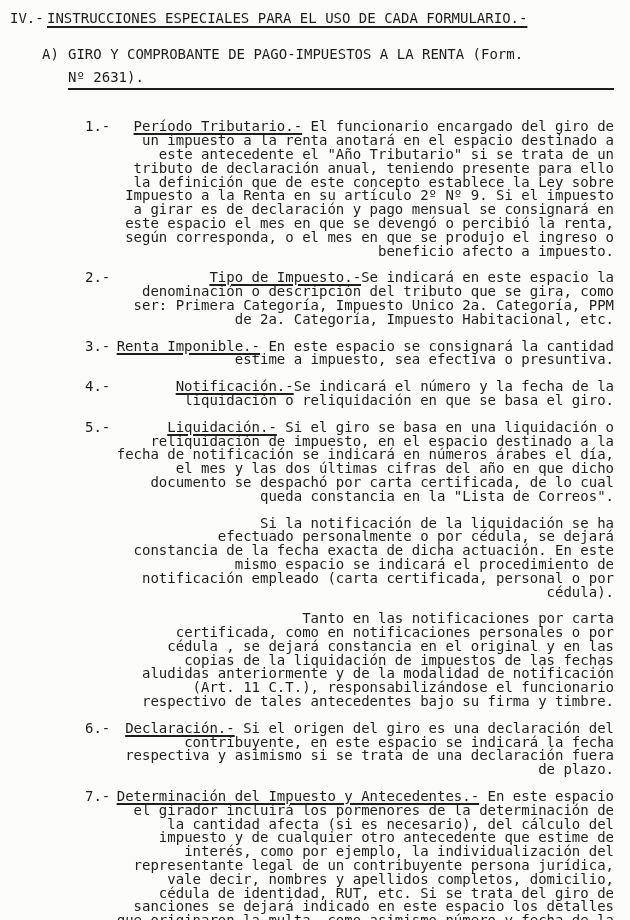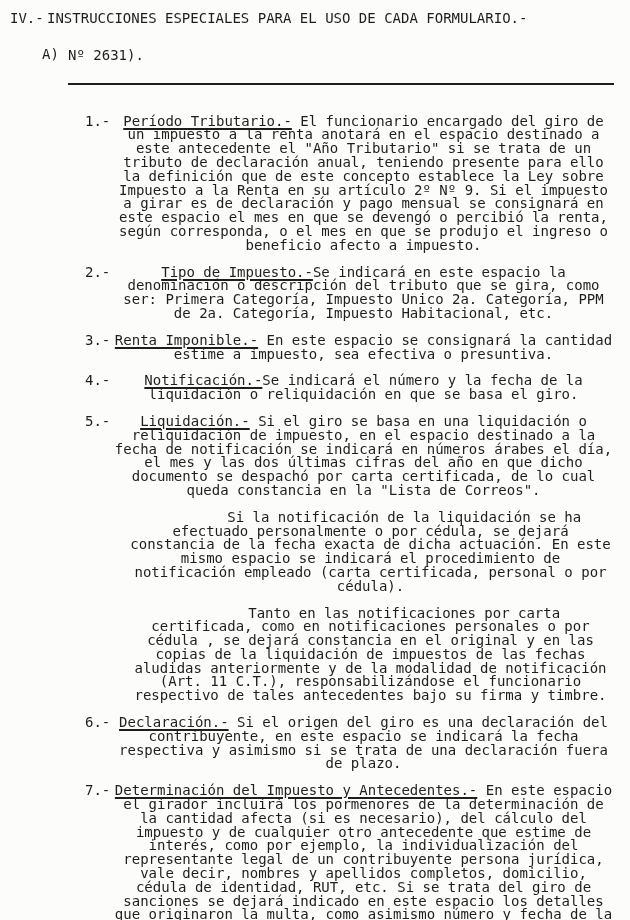--- a/index.html
+++ b/index.html
@@ -23,56 +23,57 @@
     }
     .main-heading {
       white-space: nowrap;
       margin-bottom: 22px;
     }
     .roman {
       display: inline-block;
       width: 37px;
     }
     .u-heavy {
+      text-decoration: underline;
       text-decoration-thickness: 2px;
       text-underline-offset: 3px;
     }
     .sub-heading {
       display: flex;
       margin-left: 32px;
       margin-bottom: 30px;
     }
     .sub-label {
       width: 26px;
       flex: 0 0 26px;
     }
     .sub-title {
       flex: 1;
     }
     .sub-line2 {
       border-bottom: 2px solid #1e1e1e;
-      padding-bottom: 20px;
-      margin-top: 1px;
+      padding-bottom: 4px;
+      margin-top: 9px;
     }
     .item {
       display: flex;
       margin-left: 75px;
       margin-bottom: 13px;
     }
     .item-num {
       flex: 0 0 28px;
       width: 28px;
     }
     .item-body {
       flex: 1;
       min-width: 0;
     }
     .para {
       margin: 0 0 13px 0;
-      text-align: center;
+      text-align: right;
     }
     .para:last-child {
       margin-bottom: 0;
     }
     .para.indent {
       text-indent: 8ch;
       margin-left: 14px;
     }
     .item-title {
       text-decoration: underline;
@@ -85,20 +86,21 @@
 
 <div class="page">
 
   <div class="main-heading">
     <span class="roman">IV.-</span><span class="u-heavy">INSTRUCCIONES ESPECIALES PARA EL USO DE CADA FORMULARIO.-</span>
   </div>
 
   <div class="sub-heading">
     <span class="sub-label">A)</span>
     <div class="sub-title">
+      <div>GIRO Y COMPROBANTE DE PAGO-IMPUESTOS A LA RENTA (Form.</div>
       <div class="sub-line2">Nº 2631).</div>
     </div>
   </div>
 
   <div class="item">
     <span class="item-num">1.-</span>
     <div class="item-body">
       <p class="para"><span class="item-title">Período Tributario.-</span><span> El funcionario encargado del giro de un impuesto a la renta anotará en el espacio destinado a este antecedente el "Año Tributario" si se trata de un tributo de declaración anual, teniendo presente para ello la definición que de este concepto establece la Ley sobre Impuesto a la Renta en su artículo 2º Nº 9. Si el impuesto a girar es de declaración y pago mensual se consignará en este espacio el mes en que se devengó o percibió la renta, según corresponda, o el mes en que se produjo el ingreso o beneficio afecto a impuesto.</span></p>
     </div>
   </div>

